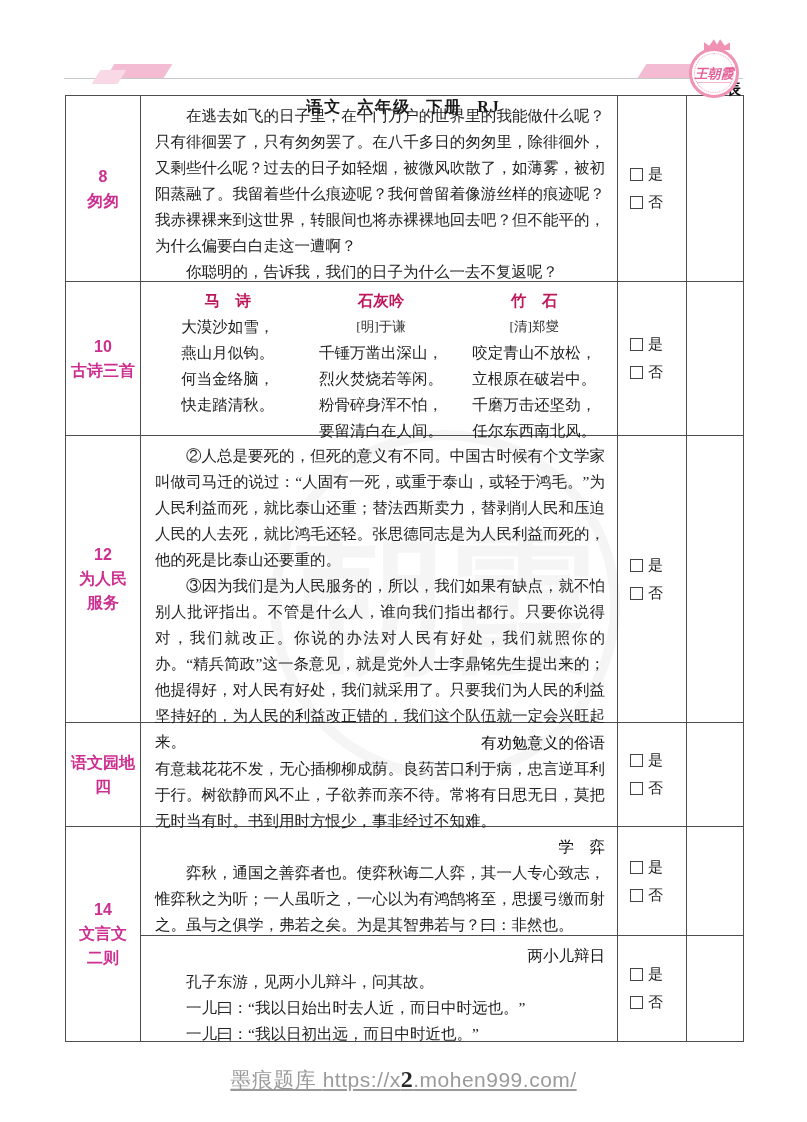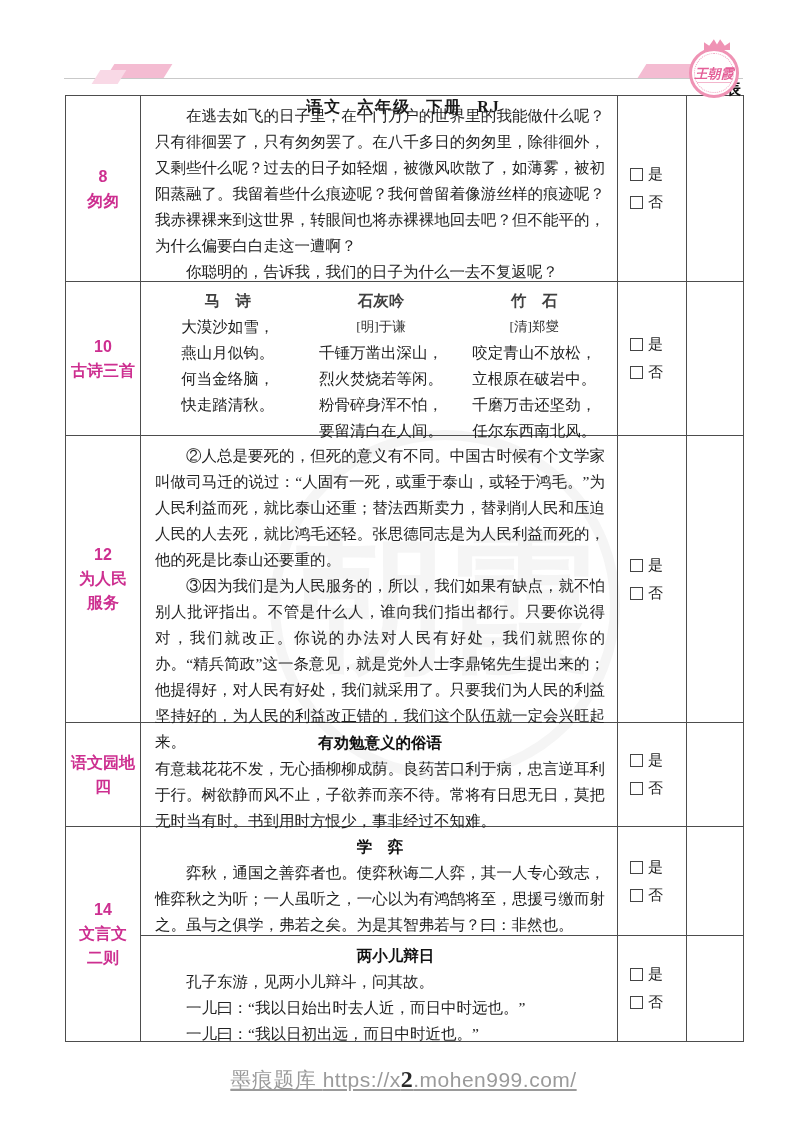--- a/index.html
+++ b/index.html
@@ -66,29 +66,29 @@
   .no-b{border-bottom:none;}
   .lesson{
     display:flex;flex-direction:column;align-items:center;justify-content:center;
     font-family:"Liberation Sans","DejaVu Sans",sans-serif;
     color:#cd2f90;font-weight:bold;font-size:16px;line-height:24px;text-align:center;
   }
   .span2{grid-row:5/7;}
   .prose{padding:7px 12px 0 14px;font-size:15.5px;line-height:26px;text-align:justify;}
   .prose p{margin:0;text-indent:2em;}
   .sec-title{
-    text-align:center;font-weight:bold;font-size:15.5px;line-height:26px;
+    text-align:right;font-weight:normal;font-size:15.5px;line-height:26px;
     font-family:"Liberation Sans","DejaVu Sans",sans-serif;color:#111;text-indent:0;
   }
   .flush p{text-indent:0;}
   .lines div{text-indent:2em;}
   
   .poems{display:flex;padding:6px 6px 0 10px;}
   .poem{flex:1;text-align:center;font-size:15.5px;line-height:26px;}
-  .poem .p-title{font-weight:bold;font-family:"Liberation Sans","DejaVu Sans",sans-serif;color:#404040;}
+  .poem .p-title{font-weight:bold;font-family:"Liberation Sans","DejaVu Sans",sans-serif;color:#be185d;}
   .poem .p-author{font-size:13.5px;color:#333;}
   .poem .p-lines{display:inline-block;text-align:left;}
   
   .chkcell{display:flex;flex-direction:column;align-items:flex-start;justify-content:center;gap:9px;padding-left:12px;}
   .chk{display:flex;align-items:center;gap:5px;font-size:15px;color:#222;}
   .chk .box{width:13px;height:13px;border:1.5px solid #444;background:#fff;box-sizing:border-box;}
   
   .footer{
     position:absolute;left:0;right:0;top:1066px;text-align:center;z-index:3;
     font-family:"Liberation Sans","DejaVu Sans",sans-serif;

